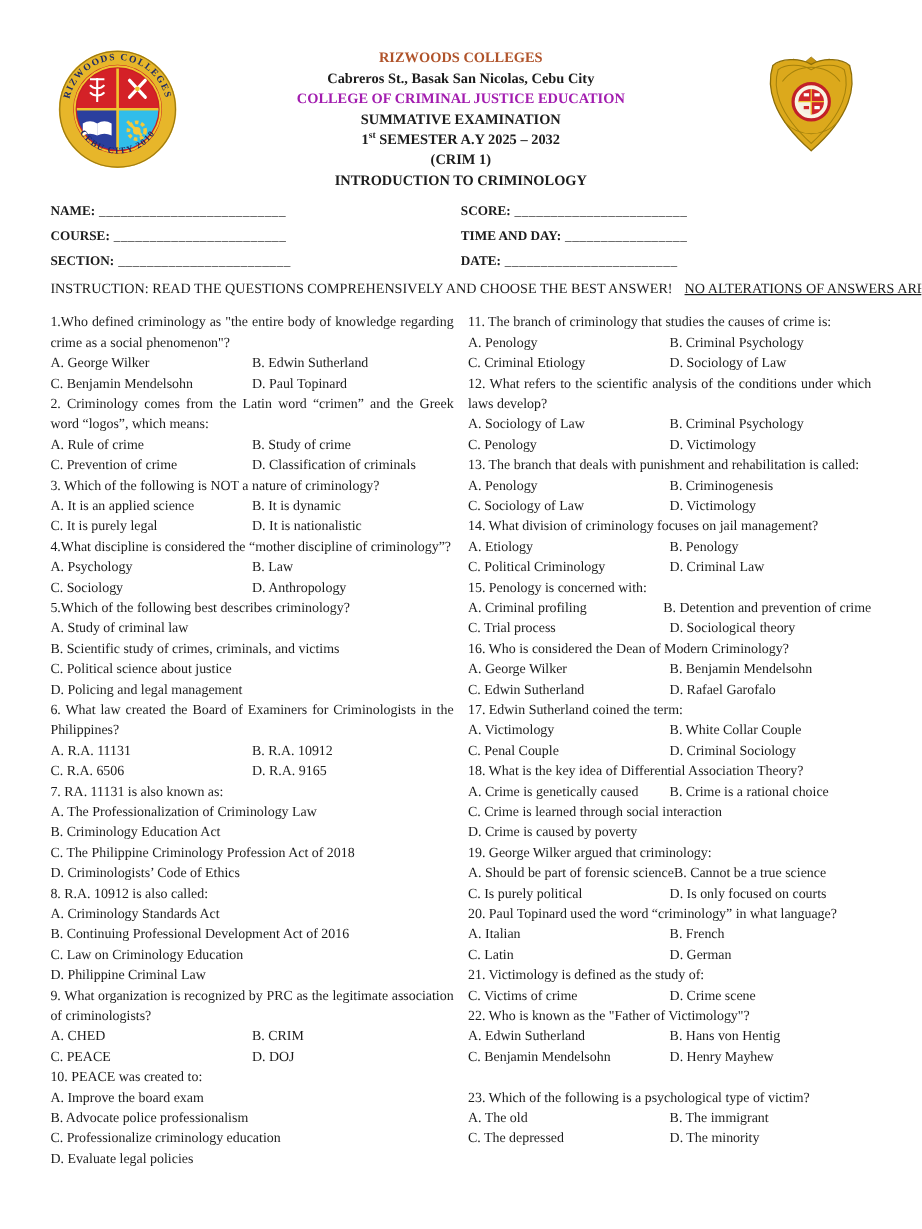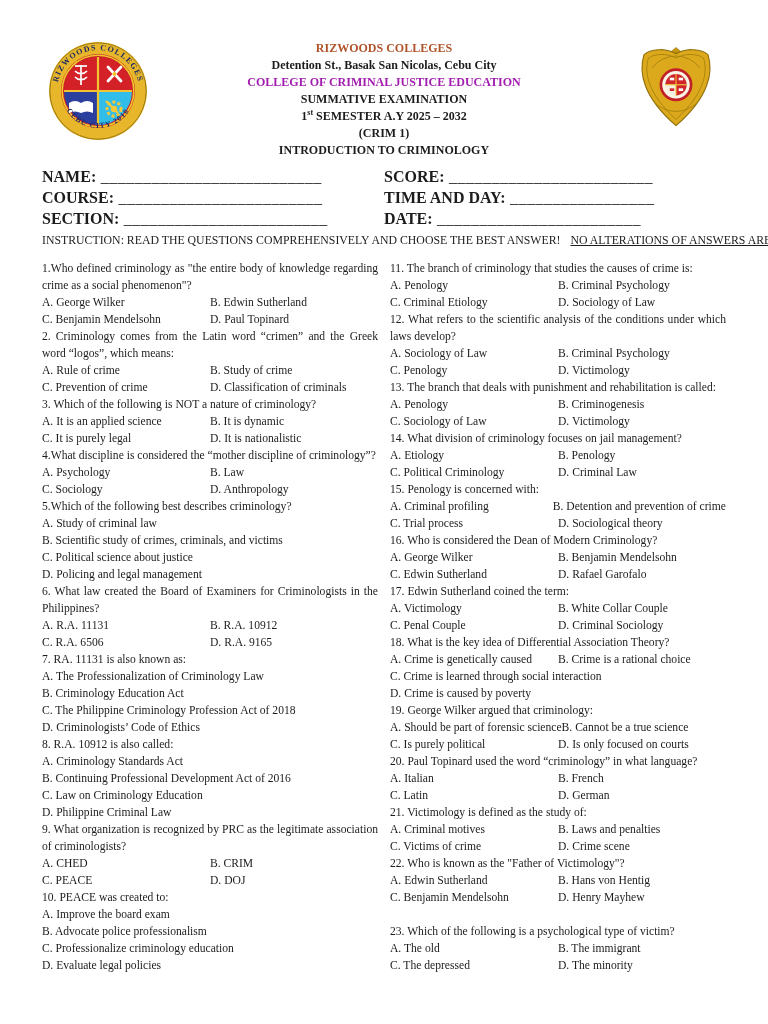--- a/index.html
+++ b/index.html
@@ -13,21 +13,21 @@
   .header{position:relative;text-align:center;margin-top:2px}
   .h-line{font-size:12px;font-weight:700;line-height:17px}
   .h-school{color:#b0532a}
   .h-college{color:#a21caf}
   sup{font-size:8px;line-height:0}
   .logo{position:absolute}
   .logo-left{left:6px;top:0;width:100px;height:102px}
   .logo-right{right:10px;top:4px;width:80px;height:86px}
   
   .fields{display:grid;grid-template-columns:1fr 1fr;margin-top:7px}
-  .frow{font-size:16px;line-height:21px;white-space:nowrap;overflow:hidden}
+  .frow{font-size:11px;line-height:21px;white-space:nowrap;overflow:hidden}
   .flabel{font-weight:700}
   .fline{letter-spacing:.5px}
   
   .instruction{font-size:11.8px;line-height:20px;margin-top:1px;white-space:nowrap}
   .u{text-decoration:underline;margin-left:10px}
   
   .qwrap{display:flex;gap:12px;margin-top:10px}
   .qcol{flex:1 1 0;min-width:0;font-size:11.6px;line-height:17px}
   .qtext{text-align:justify}
   .optrow{display:flex}
@@ -103,21 +103,21 @@
       <path d="M45 45 L45 57 A12 12 0 0 0 57 45 Z" fill="#d0262b"></path>
       <line x1="45" y1="33" x2="45" y2="57" stroke="#f0c52f" stroke-width="1.2"></line>
       <line x1="33" y1="45" x2="57" y2="45" stroke="#f0c52f" stroke-width="1.2"></line>
       <rect x="38" y="37" width="5" height="3" fill="#ffffff"></rect>
       <rect x="48" y="37" width="5" height="3" fill="#ffffff"></rect>
       <rect x="38" y="49" width="5" height="3" fill="#d0262b"></rect>
       <rect x="48" y="49" width="5" height="3" fill="#ffffff"></rect>
     </svg>
 
     <div class="h-line h-school">RIZWOODS COLLEGES</div>
-    <div class="h-line">Detention St., Basak San Nicolas, Cebu City</div>
+    <div class="h-line">Cabreros St., Basak San Nicolas, Cebu City</div>
     <div class="h-line h-college">COLLEGE OF CRIMINAL JUSTICE EDUCATION</div>
     <div class="h-line">SUMMATIVE EXAMINATION</div>
     <div class="h-line"><span>1</span><sup>st</sup><span> SEMESTER A.Y 2025 – 2032</span></div>
     <div class="h-line">(CRIM 1)</div>
     <div class="h-line">INTRODUCTION TO CRIMINOLOGY</div>
   </div>
 
   <div class="fields" id="fields">
       <div class="fcol">
         <div class="frow"><span class="flabel">NAME:</span><span class="fline"> __________________________</span></div>
@@ -337,24 +337,20 @@
             <span class="o2">B. French</span>
           </div>
           <div class="optrow">
             <span class="o1">C. Latin</span>
             <span class="o2">D. German</span>
           </div>
         </div>
         <div class="qblock">
           <div class="qtext">21. Victimology is defined as the study of:</div>
           <div class="optrow">
-            <span class="o1">A. Criminal motives</span>
-            <span class="o2">B. Laws and penalties</span>
-          </div>
-          <div class="optrow">
             <span class="o1">C. Victims of crime</span>
             <span class="o2">D. Crime scene</span>
           </div>
         </div>
         <div class="qblock">
           <div class="qtext">22. Who is known as the "Father of Victimology"?</div>
           <div class="optrow">
             <span class="o1">A. Edwin Sutherland</span>
             <span class="o2">B. Hans von Hentig</span>
           </div>

